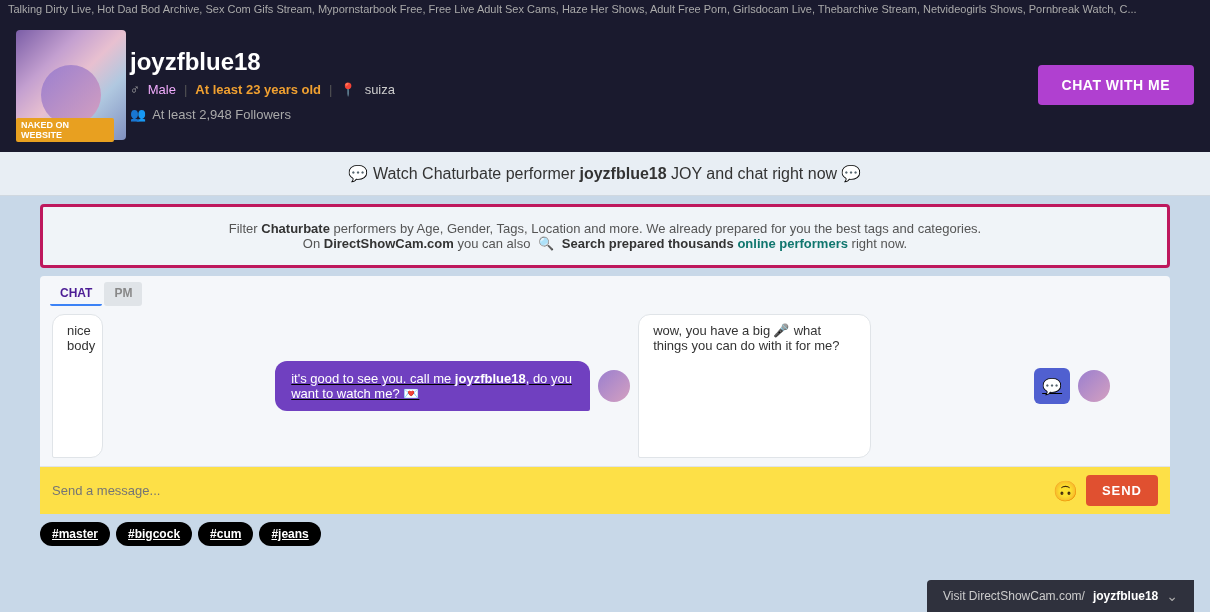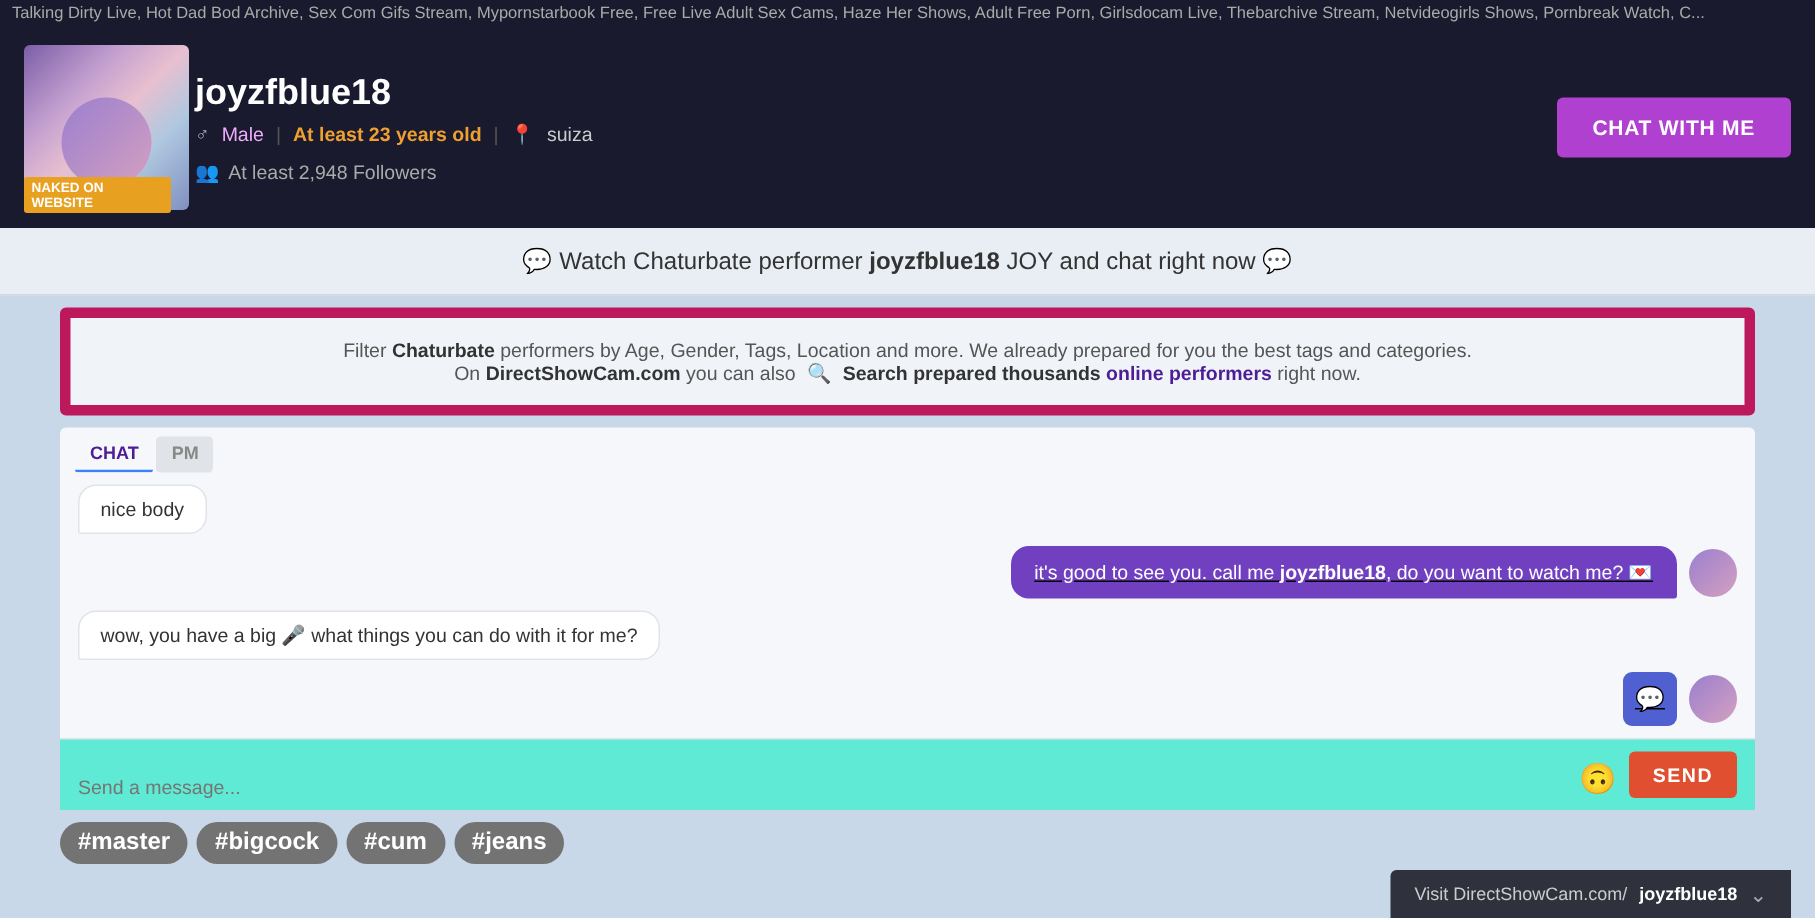--- a/index.html
+++ b/index.html
@@ -152,21 +152,21 @@
       border-bottom: 1px solid #d0d8e0;
     }
 
     
     .filter-section {
       background: #f0f4f8;
       padding: 14px 20px;
       text-align: center;
       font-size: 13px;
       color: #555;
-      border: 7px solid #be185d;
+      border: 3px solid #be185d;
       margin: 8px 40px;
       border-radius: 4px;
     }
 
     .filter-section .brand {
       font-weight: bold;
       color: #333;
     }
 
     .filter-section .site-link {
@@ -178,21 +178,21 @@
       display: inline-block;
       margin: 0 4px;
     }
 
     .filter-section .search-bold {
       font-weight: bold;
       color: #333;
     }
 
     .filter-section .online-link {
-      color: #4c1d95;
+      color: #0f766e;
       font-weight: 600;
     }
 
     
     .chat-section {
       background: #f5f7fa;
       margin: 6px 40px 0;
       border-radius: 4px;
     }
 
@@ -218,21 +218,21 @@
     .chat-tab.inactive {
       color: #888;
       background: #e0e4e8;
       border-radius: 3px;
     }
 
     .chat-messages {
       padding: 8px 12px;
       min-height: 160px;
       display: flex;
-      flex-direction: column;
+      flex-direction: row;
       gap: 8px;
     }
 
     .message-left {
       display: flex;
       justify-content: flex-start;
     }
 
     .message-bubble-left {
       background: white;
@@ -277,24 +277,24 @@
       display: flex;
       align-items: center;
       justify-content: center;
       color: white;
       font-size: 16px;
     }
 
     
     .message-input-row {
       display: flex;
-      align-items: flex-end;
+      align-items: center;
       gap: 8px;
       padding: 8px 12px;
-      background: #5eead4;
+      background: #fde047;
       border-top: 1px solid #e0e4e8;
     }
 
     .message-input {
       flex: 1;
       border: none;
       outline: none;
       font-size: 13px;
       color: #555;
       background: transparent;
@@ -321,27 +321,28 @@
 
     
     .tags-row {
       display: flex;
       gap: 6px;
       padding: 8px 40px;
       align-items: center;
     }
 
     .tag-pill {
-      background: #737373;
-      color: white;
-      font-size: 16px;
+      background: #000000;
+      color: white;
+      font-size: 12px;
       font-weight: 600;
       padding: 5px 12px;
       border-radius: 20px;
       cursor: pointer;
+      text-decoration: underline;
     }
 
     
     .visit-bar {
       position: absolute;
       bottom: 0;
       right: 16px;
       background: rgba(20,20,30,0.85);
       color: white;
       font-size: 12px;

